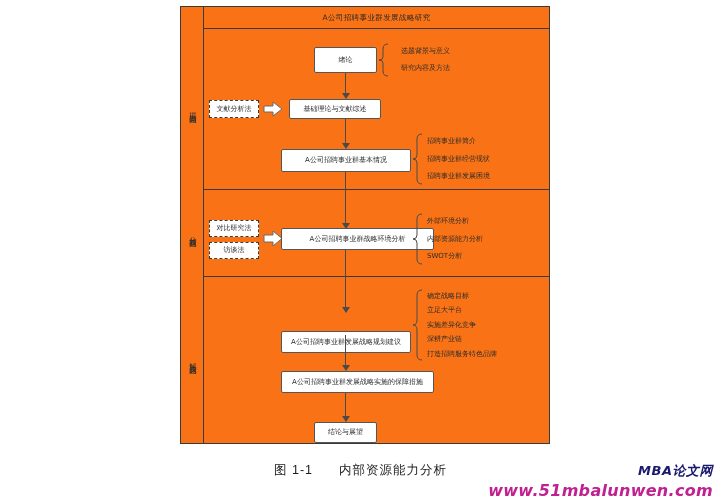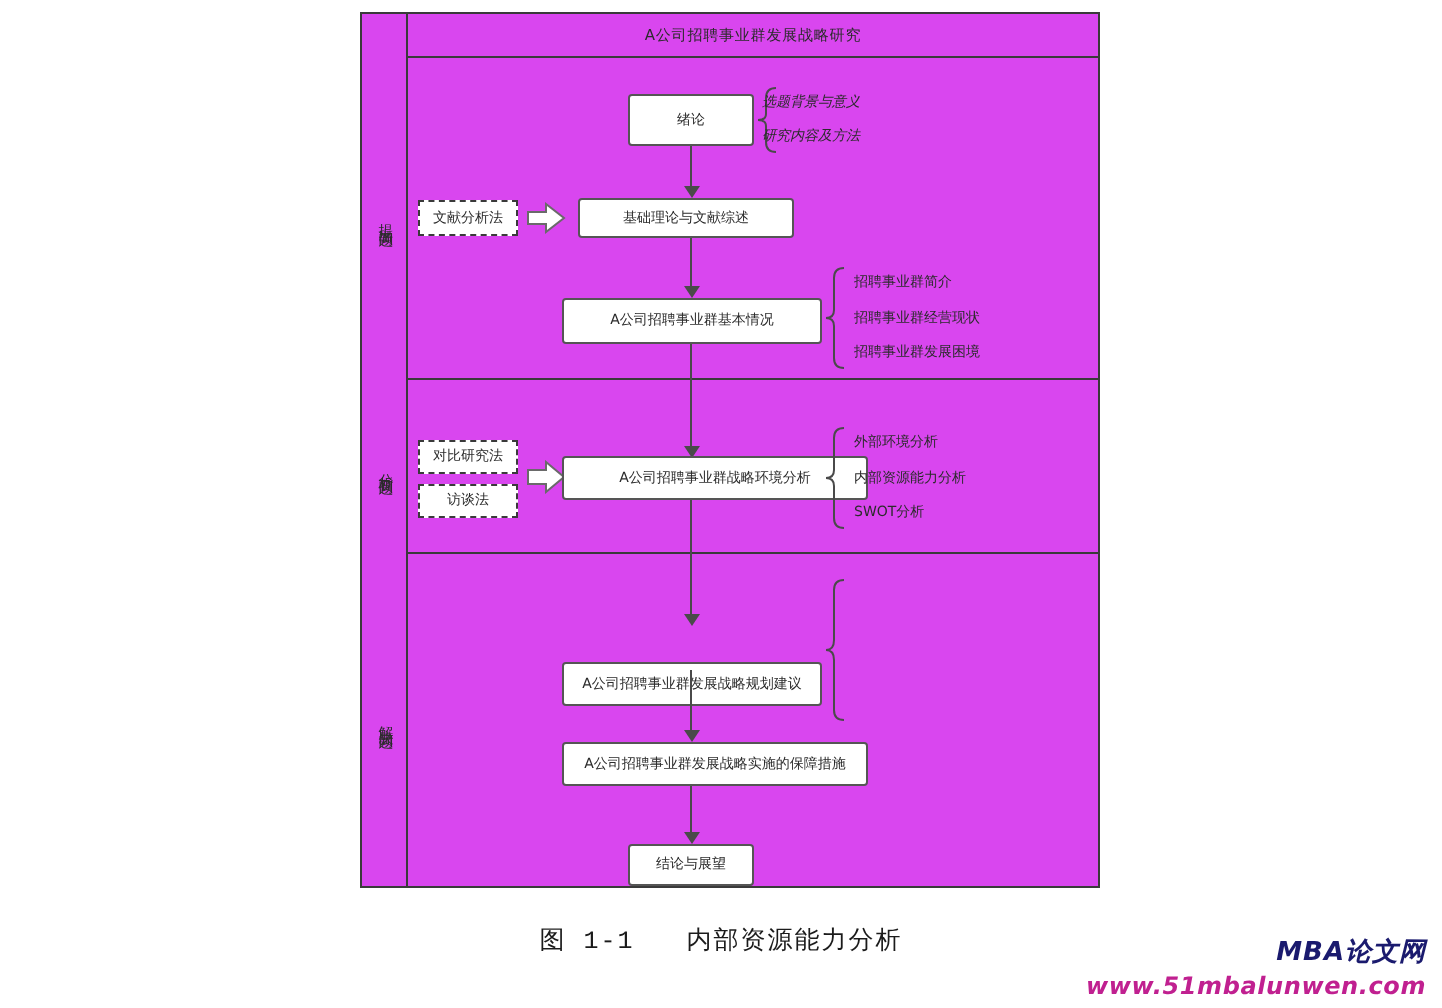--- a/index.html
+++ b/index.html
@@ -10,21 +10,21 @@
     position:relative;
     overflow:hidden;
     color:#2b2b2b;
   }
   .figure-wrap{
     position:absolute;
     left:180px;top:6px;
     width:370px;height:438px;
     border:1.5px solid #3a3a3a;
     box-sizing:border-box;
-    background:#d946ef;
+    background:#f97316;
   }
   
   .fig-title{
     position:absolute;left:23px;top:0;right:0;height:22px;
     border-bottom:1.2px solid #3a3a3a;
     display:flex;align-items:center;justify-content:center;
     font-size:7.5px;letter-spacing:.4px;color:#2b2b2b;
     box-sizing:border-box;
   }
   
@@ -97,31 +97,31 @@
   
   .caption{
     position:absolute;
     left:0;right:0;top:462px;
     text-align:center;
     font-size:12.5px;
     font-family:"DejaVu Serif","Liberation Serif",serif;
     color:#1b1b1b;
     letter-spacing:1px;
   }
-  .caption .num{font-family:Liberation Mono, monospace;margin-top:25px;}
+  .caption .num{font-family:Liberation Sans, sans-serif;margin-top:25px;}
   .caption .gap{display:inline-block;width:16px;}
   
   .watermark{
     position:absolute;right:8px;bottom:4px;
     text-align:right;
     font-style:italic;
     font-weight:bold;
   }
   .wm1{font-size:13px;color:#1a1a6e;letter-spacing:.5px;}
-  .wm2{font-size:12px;color:#c02090;letter-spacing:.3px;margin-top:1px;}
+  .wm2{font-size:16px;color:#c02090;letter-spacing:.3px;margin-top:1px;}
 </style>
 </head>
 <body>
 
 <div class="figure-wrap">
 
   <div class="fig-title">A公司招聘事业群发展战略研究</div>
 
   <div class="stage-col"></div>
 
@@ -139,37 +139,37 @@
     <span class="vtext">解决问题</span>
   </div>
 
   <div class="box" style="left:133px;top:40px;width:63px;height:26px;">绪论</div>
 
   <div class="brace" style="left:197px;top:36px;">
     <svg width="12" height="34" viewBox="0 0 12 34">
       <path d="M10 1 Q5 1 5 6 L5 14 Q5 17 1 17 Q5 17 5 20 L5 28 Q5 33 10 33" fill="none" stroke="#4a4a4a" stroke-width="1"></path>
     </svg>
   </div>
-  <div class="bullets" style="left:200px;top:36px;height:34px;font-style:italic;">
+  <div class="bullets" style="left:220px;top:36px;height:34px;">
     <div>选题背景与意义</div>
     <div>研究内容及方法</div>
   </div>
 
   <div class="vline" style="left:164px;top:66px;height:22px;"></div>
   <div class="arrowhead" style="left:160.5px;top:86px;"></div>
 
   <div class="box dashed" style="left:28px;top:93px;width:50px;height:18px;">文献分析法</div>
 
   <div class="fatarrow" style="left:82px;top:94px;">
     <svg width="20" height="16" viewBox="0 0 20 16">
       <path d="M1 5 L10 5 L10 1 L19 8 L10 15 L10 11 L1 11 Z" fill="#ffffff" stroke="#6a6a6a" stroke-width="1"></path>
     </svg>
   </div>
 
-  <div class="box" style="left:108px;top:92px;width:108px;height:20px;">基础理论与文献综述</div>
+  <div class="box" style="left:108px;top:92px;width:92px;height:20px;">基础理论与文献综述</div>
 
   <div class="vline" style="left:164px;top:112px;height:26px;"></div>
   <div class="arrowhead" style="left:160.5px;top:136px;"></div>
 
   <div class="box" style="left:100px;top:142px;width:130px;height:23px;">A公司招聘事业群基本情况</div>
 
   <div class="brace" style="left:231px;top:126px;">
     <svg width="12" height="52" viewBox="0 0 12 52">
       <path d="M10 1 Q5 1 5 6 L5 22 Q5 26 1 26 Q5 26 5 30 L5 46 Q5 51 10 51" fill="none" stroke="#4a4a4a" stroke-width="1"></path>
     </svg>
@@ -207,20 +207,27 @@
 
   <div class="vline" style="left:164px;top:243px;height:59px;"></div>
   <div class="arrowhead" style="left:160.5px;top:300px;"></div>
 
   <div class="box" style="left:100px;top:324px;width:130px;height:22px;">A公司招聘事业群发展战略规划建议</div>
 
   <div class="brace" style="left:231px;top:282px;">
     <svg width="12" height="72" viewBox="0 0 12 72">
       <path d="M10 1 Q5 1 5 6 L5 31 Q5 36 1 36 Q5 36 5 41 L5 66 Q5 71 10 71" fill="none" stroke="#4a4a4a" stroke-width="1"></path>
     </svg>
+  </div>
+  <div class="bullets" style="left:246px;top:282px;height:72px;">
+    <div>确定战略目标</div>
+    <div>立足大平台</div>
+    <div>实施差异化竞争</div>
+    <div>深耕产业链</div>
+    <div>打造招聘服务特色品牌</div>
   </div>
 
   <div class="vline" style="left:164px;top:328px;height:32px;"></div>
   <div class="arrowhead" style="left:160.5px;top:358px;"></div>
 
   <div class="box" style="left:100px;top:364px;width:153px;height:22px;">A公司招聘事业群发展战略实施的保障措施</div>
 
   <div class="vline" style="left:164px;top:386px;height:25px;"></div>
   <div class="arrowhead" style="left:160.5px;top:409px;"></div>
 

